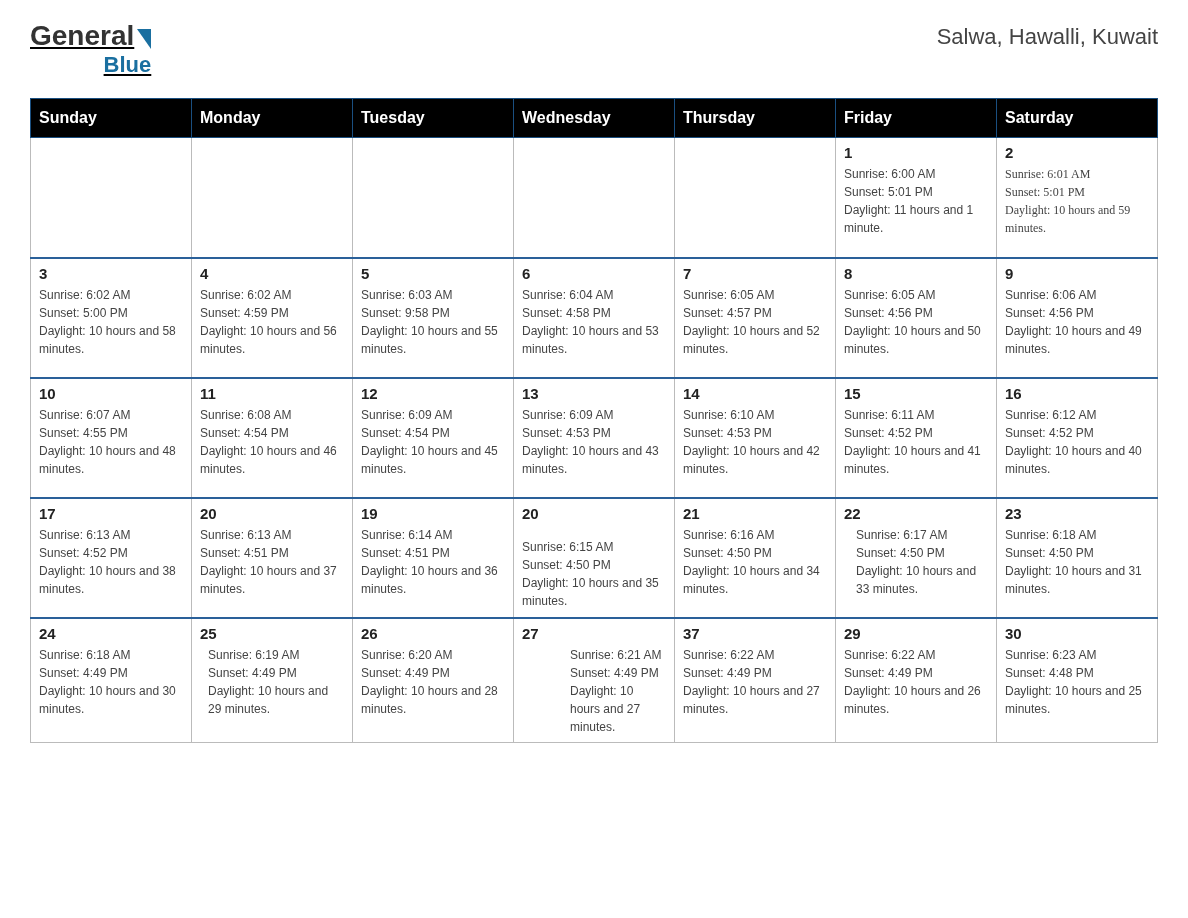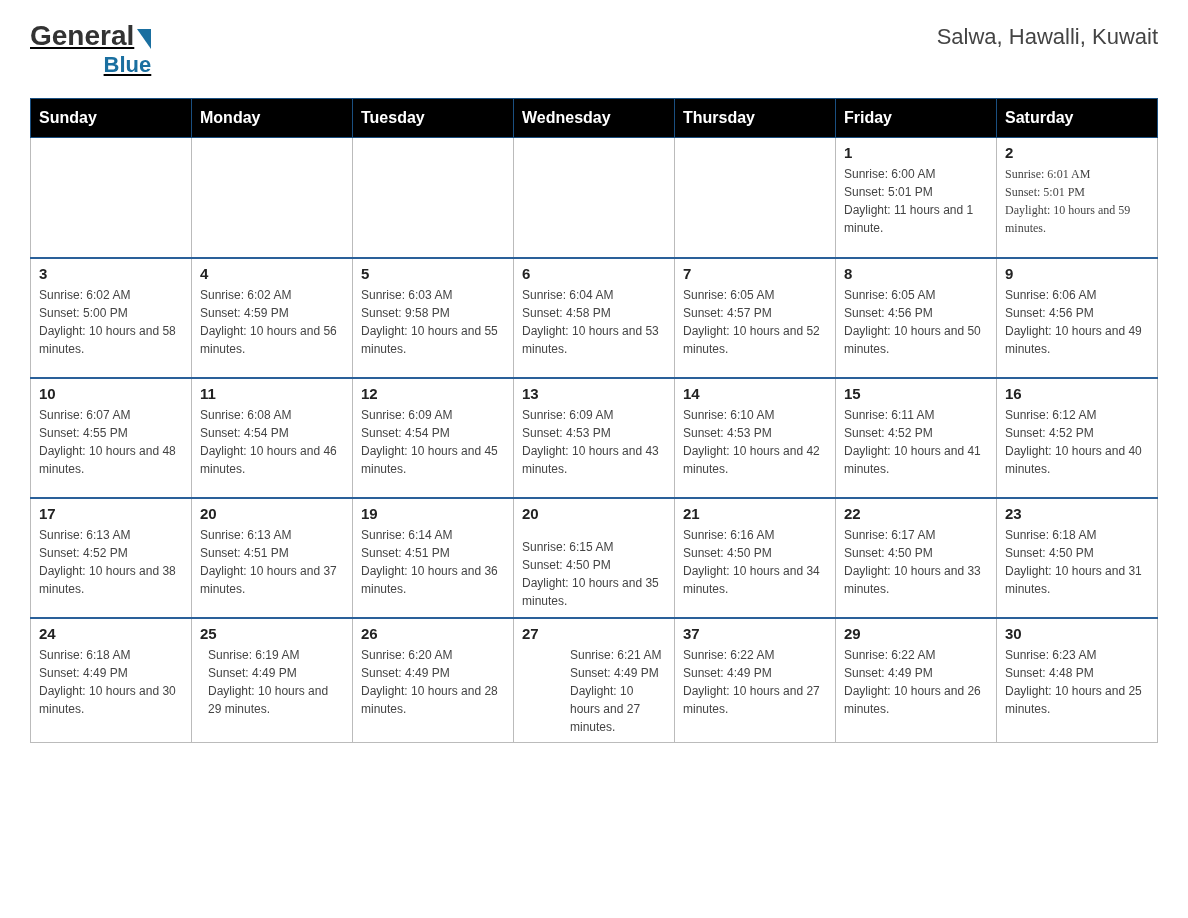--- a/index.html
+++ b/index.html
@@ -265,21 +265,21 @@
 Daylight: 10 hours and 35 minutes.</div>
         </td>
         <td>
           <span class="day-number">21</span>
           <div class="day-info" style="white-space: pre-line;">Sunrise: 6:16 AM
 Sunset: 4:50 PM
 Daylight: 10 hours and 34 minutes.</div>
         </td>
         <td>
           <span class="day-number">22</span>
-          <div class="day-info" style="white-space: pre-line;">Sunrise: 6:17 AM
+          <div class="day-info" style="white-space: pre-line; margin-left: 12px;">Sunrise: 6:17 AM
 Sunset: 4:50 PM
 Daylight: 10 hours and 33 minutes.</div>
         </td>
         <td>
           <span class="day-number">23</span>
           <div class="day-info" style="white-space: pre-line;">Sunrise: 6:18 AM
 Sunset: 4:50 PM
 Daylight: 10 hours and 31 minutes.</div>
         </td>
       </tr>

